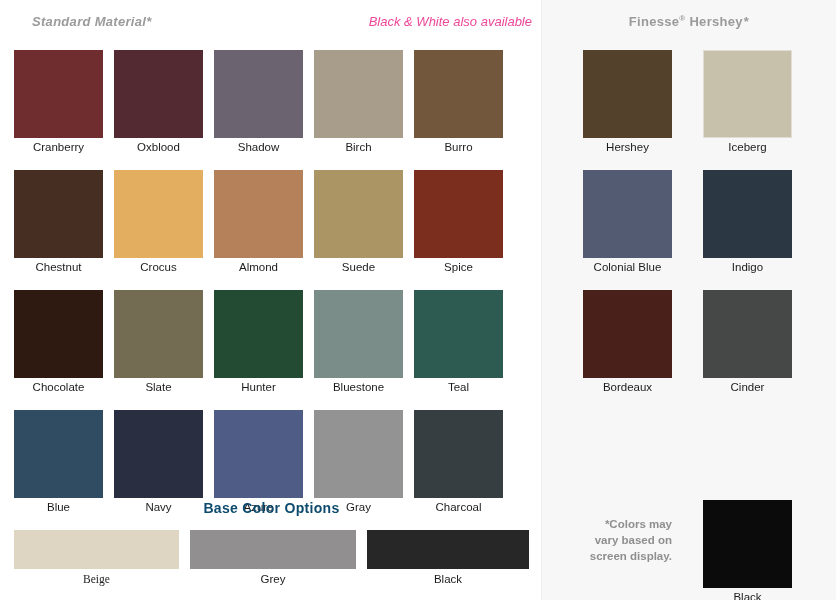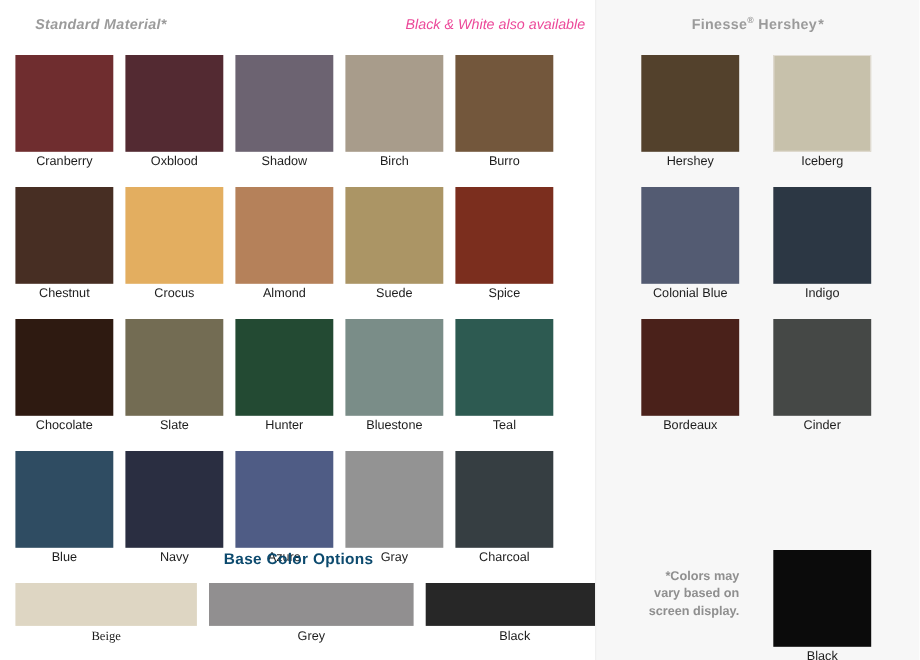--- a/index.html
+++ b/index.html
@@ -79,21 +79,21 @@
   .base-title {
     text-align: center;
     font-size: 14px; font-weight: bold;
     color: #0c4a6e;
     letter-spacing: .3px;
     margin: 0 0 14px 0;
   }
   .base-row { display: flex; gap: 11px; }
   .base-cell { flex: none; }
   .base-cell.beige  { width: 165px; font-family: Liberation Serif, serif; }
-  .base-cell.grey   { width: 186px; }
+  .base-cell.grey   { width: 166px; }
   .base-cell.black  { width: 162px; }
   .base-chip {
     display: block;
     height: 39px;
     width: 100%;
   }
   .base-label {
     display: block;
     text-align: center;
     font-size: 11.5px;

